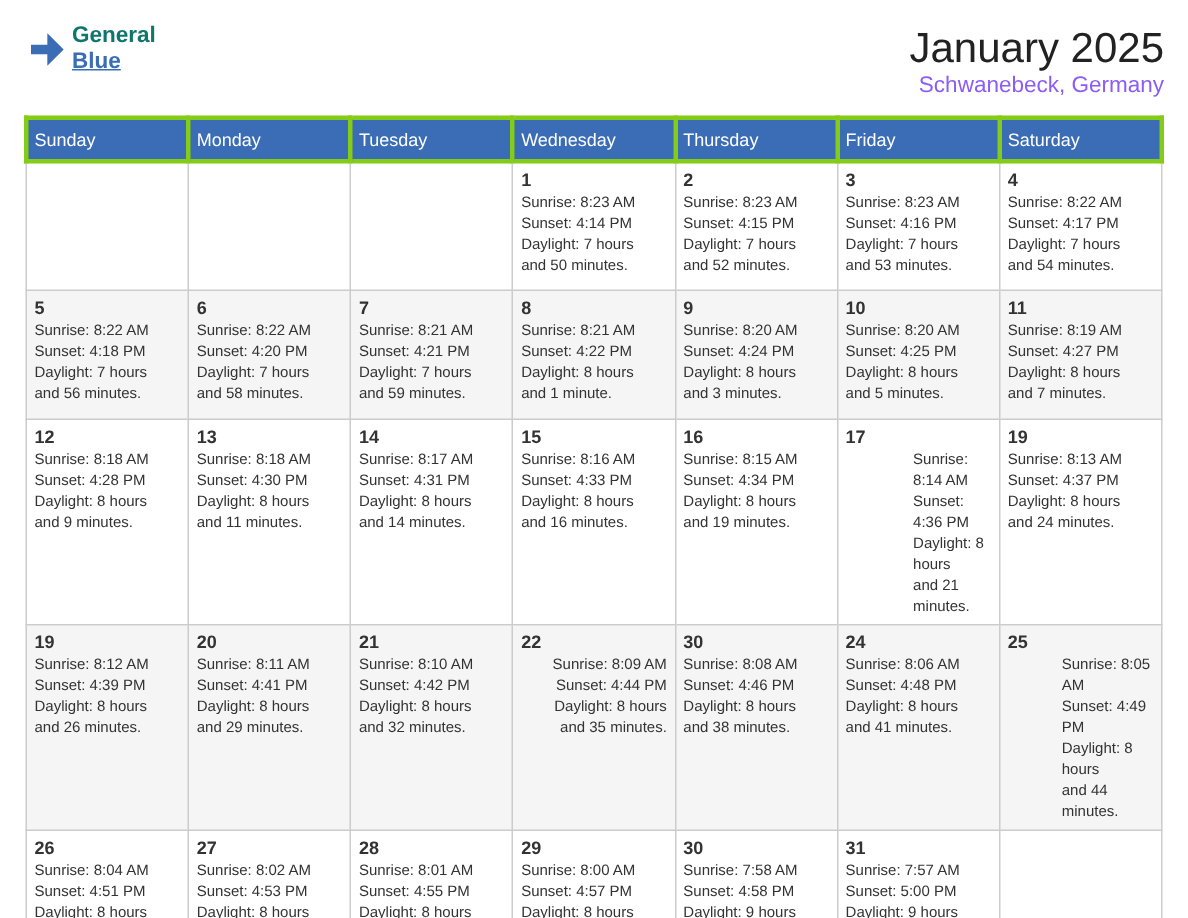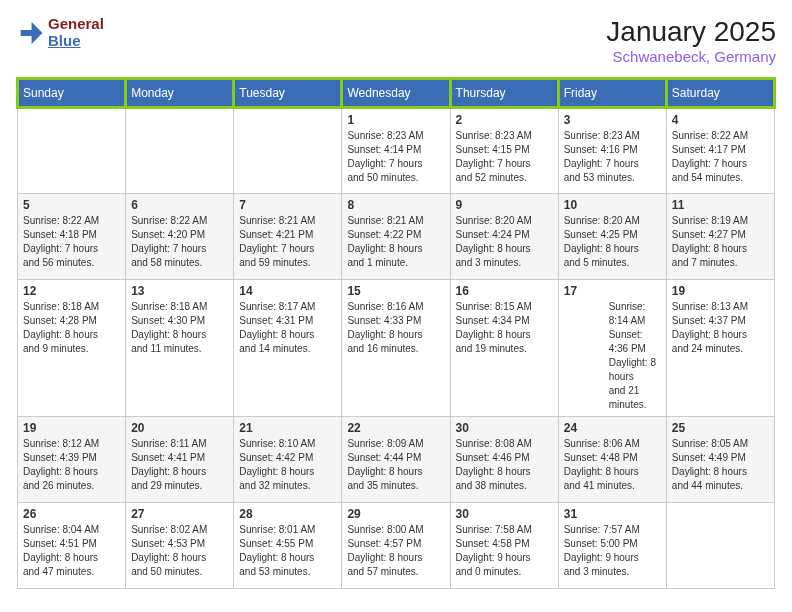--- a/index.html
+++ b/index.html
@@ -22,21 +22,21 @@
       gap: 4px;
     }
     .logo-text {
       display: flex;
       flex-direction: column;
       line-height: 1.1;
     }
     .logo-general {
       font-size: 15px;
       font-weight: bold;
-      color: #7f1d1d;
+      color: #0f766e;
     }
     .logo-blue {
       font-size: 15px;
       font-weight: bold;
       color: #3a6db5;
       text-decoration: underline;
     }
     .logo-icon {
       width: 28px;
       height: 28px;
@@ -278,42 +278,42 @@
         </td>
         <td>
           <span class="day-num">21</span>
           <div class="day-info" style="white-space: pre-line;">Sunrise: 8:10 AM
 Sunset: 4:42 PM
 Daylight: 8 hours
 and 32 minutes.</div>
         </td>
         <td>
           <span class="day-num">22</span>
-          <div class="day-info" style="white-space: pre-line;">Sunrise: 8:09 AM
+          <div class="day-info" style="white-space: pre-line; text-align: right;">Sunrise: 8:09 AM
 Sunset: 4:44 PM
 Daylight: 8 hours
 and 35 minutes.</div>
         </td>
         <td>
           <span class="day-num">30</span>
           <div class="day-info" style="white-space: pre-line;">Sunrise: 8:08 AM
 Sunset: 4:46 PM
 Daylight: 8 hours
 and 38 minutes.</div>
         </td>
         <td>
           <span class="day-num">24</span>
           <div class="day-info" style="white-space: pre-line;">Sunrise: 8:06 AM
 Sunset: 4:48 PM
 Daylight: 8 hours
 and 41 minutes.</div>
         </td>
         <td>
           <span class="day-num">25</span>
-          <div class="day-info" style="white-space: pre-line;">Sunrise: 8:05 AM
+          <div class="day-info" style="white-space: pre-line; margin-left: 36px;">Sunrise: 8:05 AM
 Sunset: 4:49 PM
 Daylight: 8 hours
 and 44 minutes.</div>
         </td>
       </tr>
       <tr>
         <td>
           <span class="day-num">26</span>
           <div class="day-info" style="white-space: pre-line;">Sunrise: 8:04 AM
 Sunset: 4:51 PM

